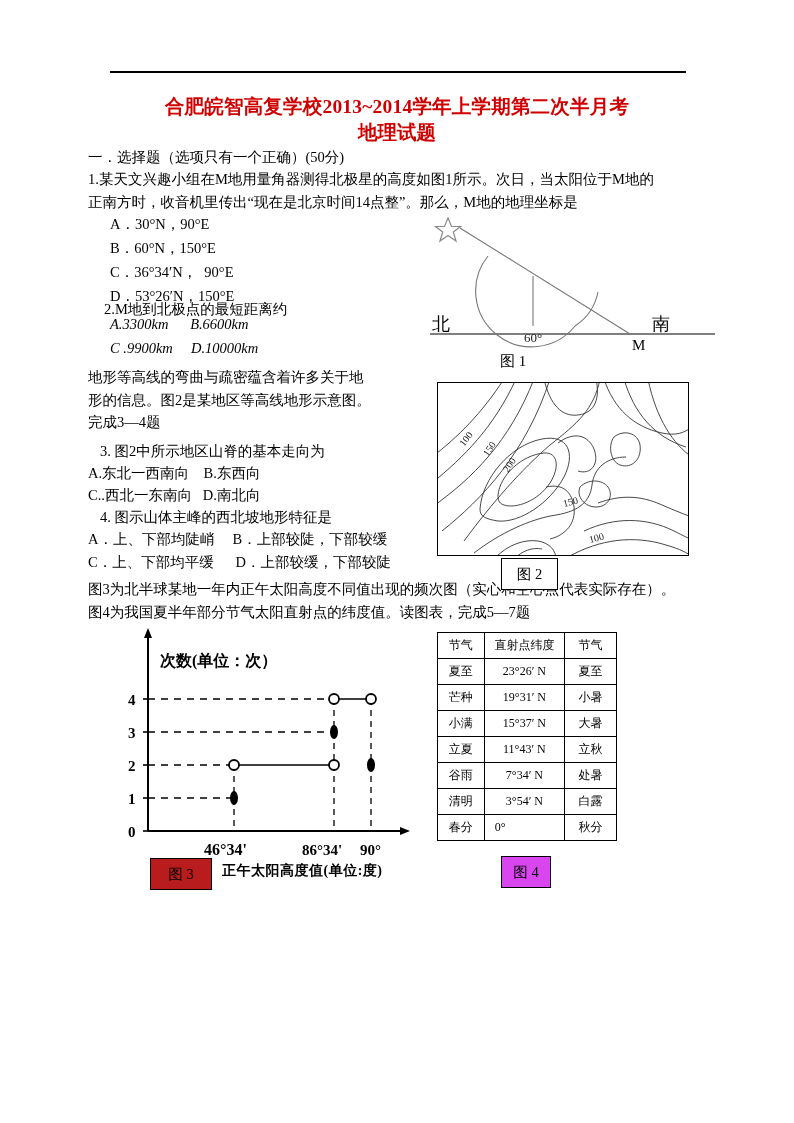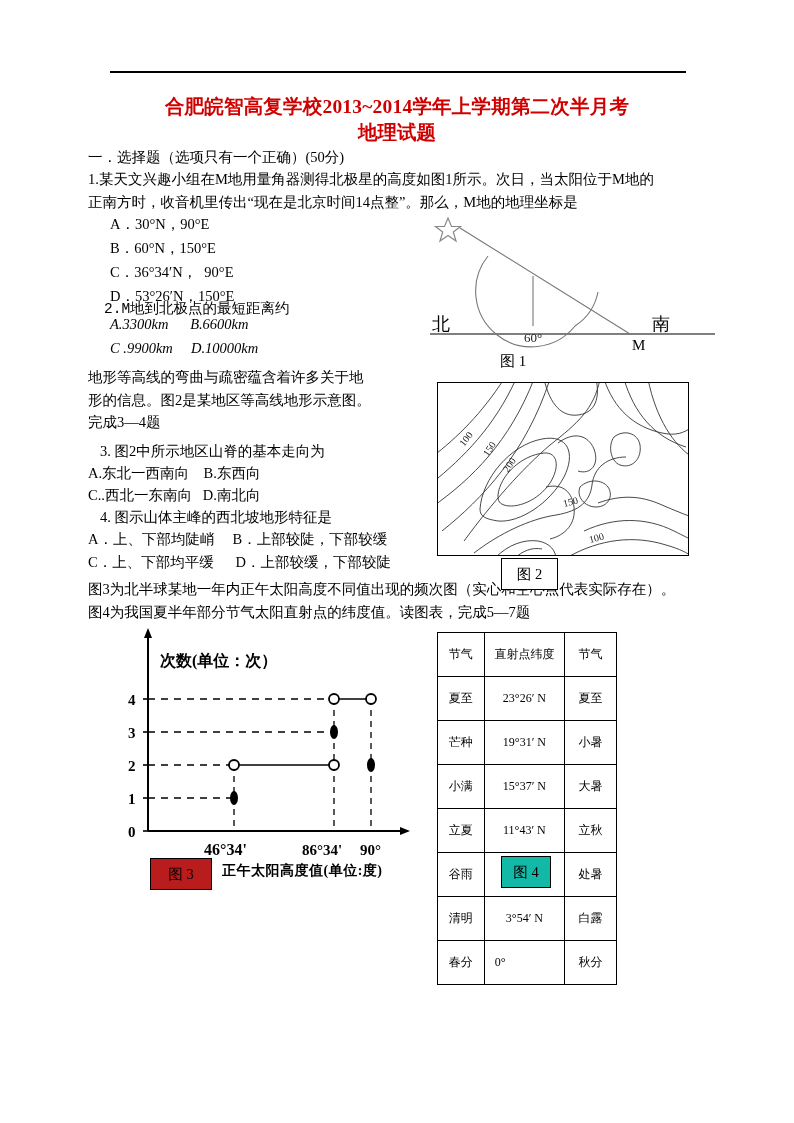--- a/index.html
+++ b/index.html
@@ -59,21 +59,21 @@
   .txt {
     position: absolute;
     font-size: 14.5px;
     line-height: 22.5px;
     font-family: "Liberation Serif", "DejaVu Serif", serif;
     white-space: pre;
   }
   .sec-head  { left: 88px; top: 146px; }
   .q1        { left: 88px; top: 168px; }
   .q1opts    { left: 110px; top: 212px; line-height: 24px; }
-  .q2        { left: 104px; top: 298px; font-family: Liberation Mono, monospace; }
+  .q2        { left: 104px; top: 298px; }
   .q2opts    { left: 110px; top: 312px; line-height: 24px; font-style: italic; }
   .lead34    { left: 88px; top: 366px; }
   .q3        { left: 100px; top: 440px; }
   .q3opts    { left: 88px; top: 462px; line-height: 22px; }
   .q4        { left: 100px; top: 506px; }
   .q4opts    { left: 88px; top: 528px; line-height: 23px; }
   .lead57    { left: 88px; top: 578px; line-height: 23px; }
 
   
   .fig1 {
@@ -159,34 +159,34 @@
   table.jq {
     border-collapse: collapse;
     width: 180px;
     font-size: 12px;
     font-family: "Liberation Serif", "DejaVu Serif", serif;
   }
   table.jq td, table.jq th {
     border: 1px solid #000;
     text-align: center;
     height: 25px;
-    padding: 9px 2px;
+    padding: 0 2px;
     font-weight: normal;
   }
   table.jq .c1 { width: 46px; }
   table.jq .c2 { width: 82px; }
   table.jq .c3 { width: 52px; }
   .fig4-label {
     position: absolute;
     left: 501px;
     top: 856px;
     width: 48px;
     height: 30px;
     border: 1.5px solid #000;
-    background: #14b8a6;
+    background: #d946ef;
     display: flex;
     align-items: center;
     justify-content: center;
     font-size: 14.5px;
   }
 </style>
 </head>
 <body>
 
 <div class="page">

